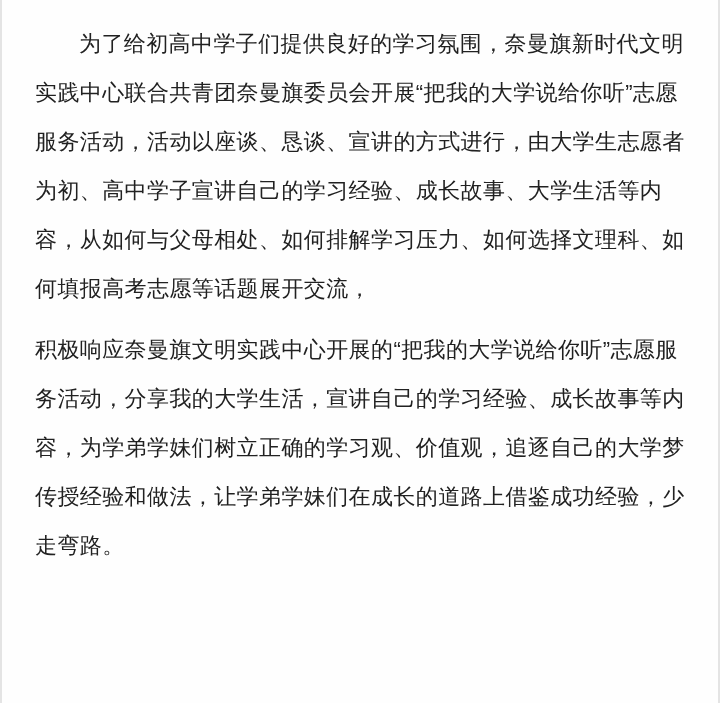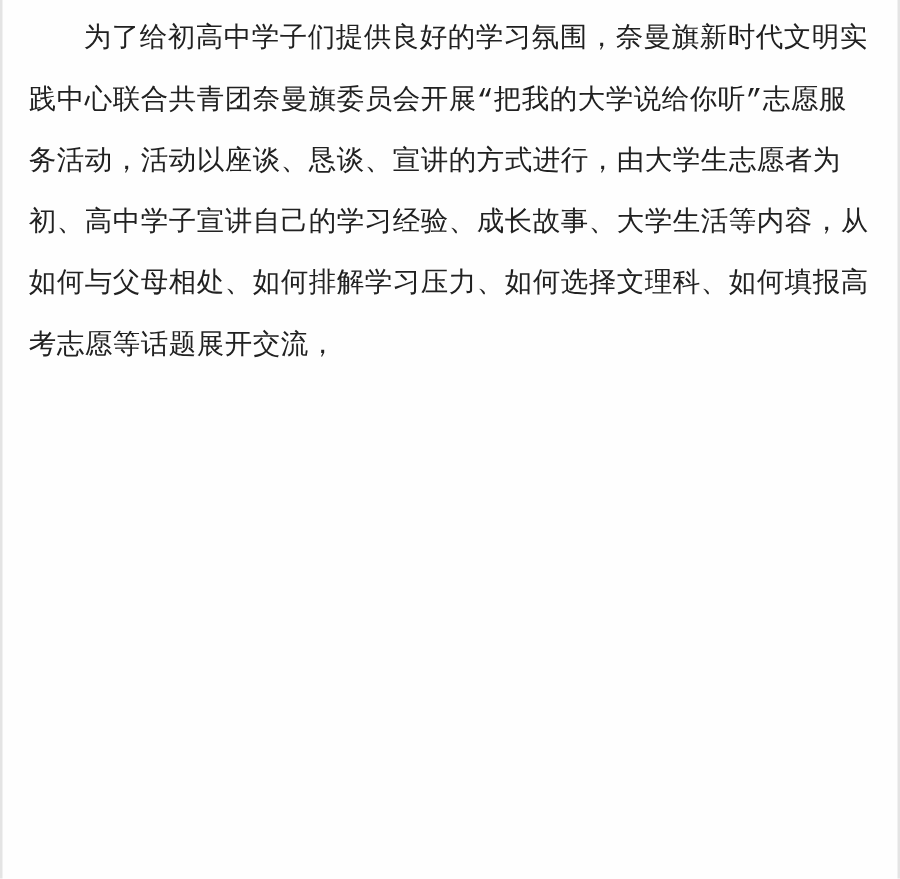--- a/index.html
+++ b/index.html
@@ -17,38 +17,38 @@
     box-sizing: border-box;
     width: 720px;
     height: 703px;
     background: var(--page-bg, #fefefe);
     border-left: 2px solid var(--edge-line, #e4e4e4);
     border-right: 2px solid var(--edge-line, #e4e4e4);
     padding: 7px 21px 0 21px;
     overflow: hidden;
   }
   .doc-text p {
-    margin: 0;
+    margin: 12px;
     padding: 0;
     font-size: 22px;
     line-height: 49px;
     letter-spacing: 0.4px;
     color: var(--text-color, #212121);
     text-align: left;
     word-break: break-all;
     overflow-wrap: break-word;
-    font-family: Liberation Mono, monospace;
   }
   .doc-text p.indent {
     text-indent: 2em;
   }
   .doc-text p.no-indent {
     text-indent: 0;
   }
 </style>
 </head>
 <body>
 
 <div class="page">
   <div class="doc-text">
     <p class="indent">为了给初高中学子们提供良好的学习氛围，奈曼旗新时代文明实践中心联合共青团奈曼旗委员会开展“把我的大学说给你听”志愿服务活动，活动以座谈、恳谈、宣讲的方式进行，由大学生志愿者为初、高中学子宣讲自己的学习经验、成长故事、大学生活等内容，从如何与父母相处、如何排解学习压力、如何选择文理科、如何填报高考志愿等话题展开交流，</p>
+    <p class="no-indent">积极响应奈曼旗文明实践中心开展的“把我的大学说给你听”志愿服务活动，分享我的大学生活，宣讲自己的学习经验、成长故事等内容，为学弟学妹们树立正确的学习观、价值观，追逐自己的大学梦传授经验和做法，让学弟学妹们在成长的道路上借鉴成功经验，少走弯路。</p>
   </div>
 </div>
 
 </body></html>

